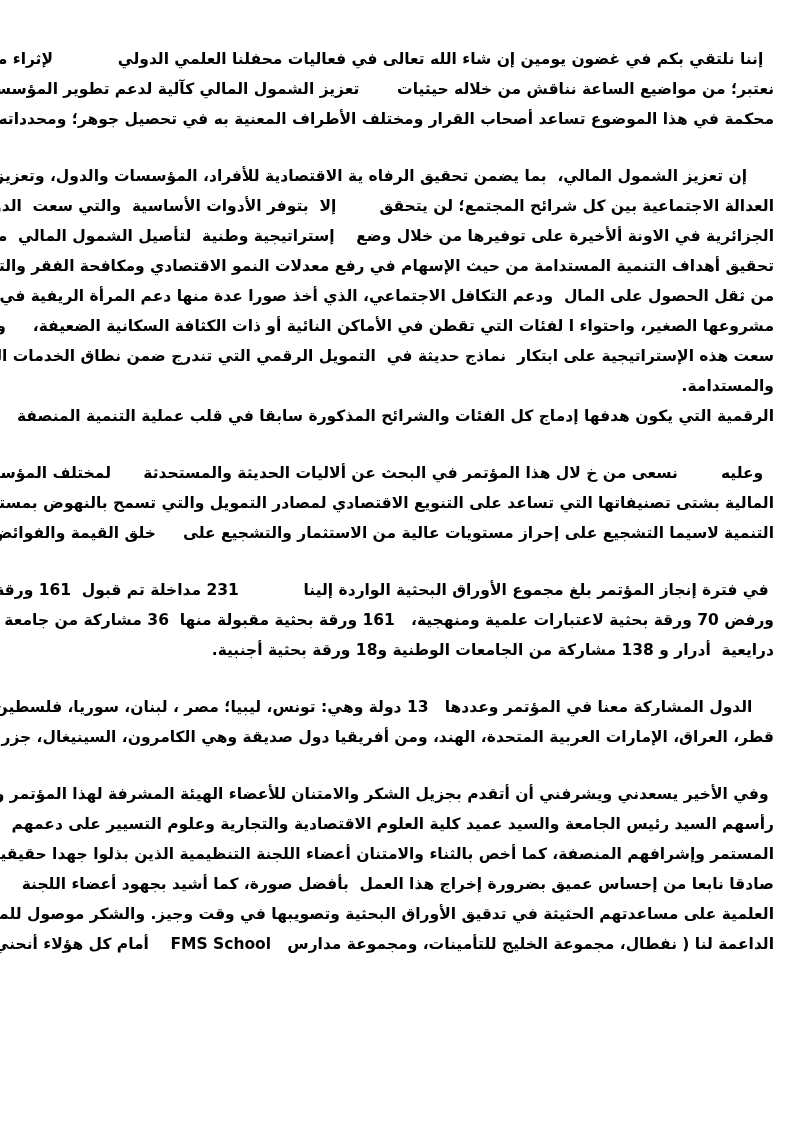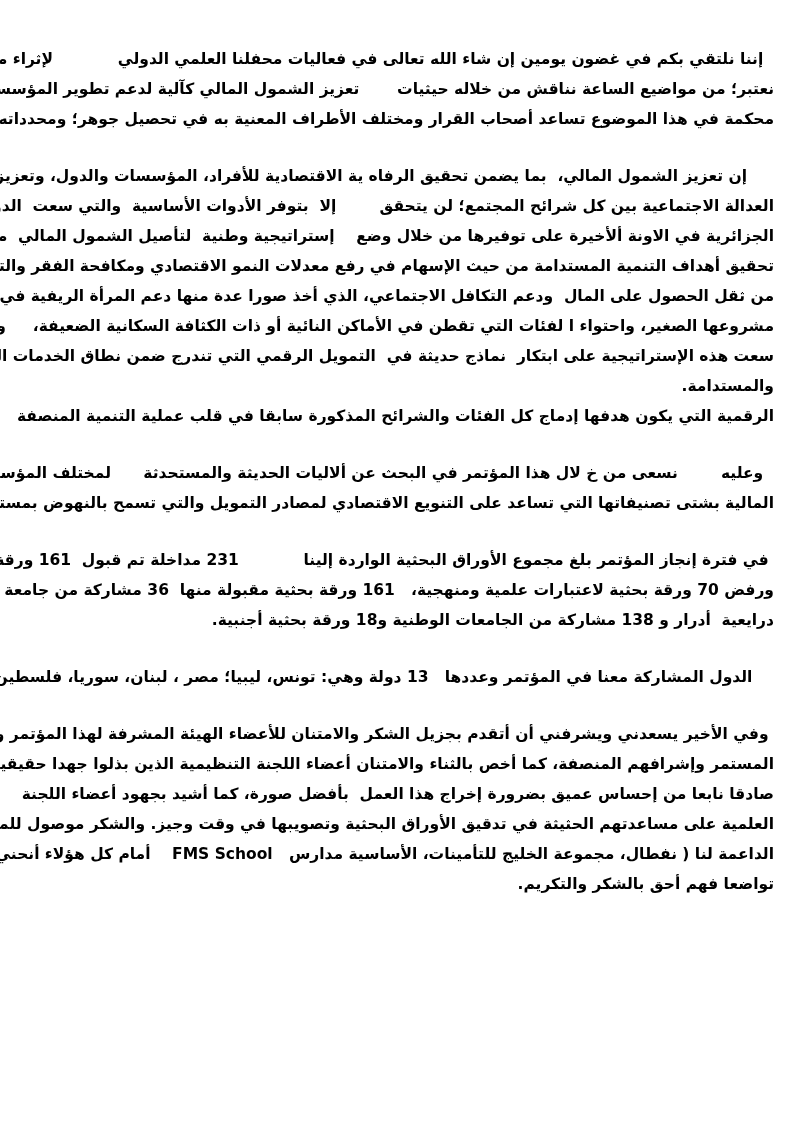--- a/index.html
+++ b/index.html
@@ -53,31 +53,33 @@
         <div class="line">تحقيق أهداف التنمية المستدامة من حيث الإسهام في رفع معدلات النمو الاقتصادي ومكافحة الفقر والتقليل</div>
         <div class="line">من ثقل الحصول على المال  ودعم التكافل الاجتماعي، الذي أخذ صورا عدة منها دعم المرأة الريفية في تحقيق</div>
         <div class="line">مشروعها الصغير، واحتواء ا لفئات التي تقطن في الأماكن النائية أو ذات الكثافة السكانية الضعيفة،     ولذلك</div>
         <div class="line">سعت هذه الإستراتيجية على ابتكار  نماذج حديثة في  التمويل الرقمي التي تندرج ضمن نطاق الخدمات المالية</div>
         <div class="line">والمستدامة.</div>
         <div class="line">الرقمية التي يكون هدفها إدماج كل الفئات والشرائح المذكورة سابقا في قلب عملية التنمية المنصفة</div>
       </div>
       <div class="para">
         <div class="line">  وعليه        نسعى من خ لال هذا المؤتمر في البحث عن ألاليات الحديثة والمستحدثة      لمختلف المؤسسات</div>
         <div class="line">المالية بشتى تصنيفاتها التي تساعد على التنويع الاقتصادي لمصادر التمويل والتي تسمح بالنهوض بمستويات</div>
+        <div class="line">التنمية لاسيما التشجيع على إحراز مستويات عالية من الاستثمار والتشجيع على     خلق القيمة والفوائض</div>
       </div>
       <div class="para">
         <div class="line"> في فترة إنجاز المؤتمر بلغ مجموع الأوراق البحثية الواردة إلينا            231 مداخلة تم قبول  161 ورقة بحثية</div>
         <div class="line">ورفض 70 ورقة بحثية لاعتبارات علمية ومنهجية،   161 ورقة بحثية مقبولة منها  36 مشاركة من جامعة أحمد</div>
         <div class="line">درايعية  أدرار و 138 مشاركة من الجامعات الوطنية و18 ورقة بحثية أجنبية.</div>
       </div>
       <div class="para">
         <div class="line">    الدول المشاركة معنا في المؤتمر وعددها   13 دولة وهي: تونس، ليبيا؛ مصر ، لبنان، سوريا، فلسطين،</div>
+        <div class="line">قطر، العراق، الإمارات العربية المتحدة، الهند، ومن أفريقيا دول صديقة وهي الكامرون، السينيغال، جزر</div>
       </div>
       <div class="para">
         <div class="line"> وفي الأخير يسعدني ويشرفني أن أتقدم بجزيل الشكر والامتنان للأعضاء الهيئة المشرفة لهذا المؤتمر وعلى</div>
+        <div class="line">رأسهم السيد رئيس الجامعة والسيد عميد كلية العلوم الاقتصادية والتجارية وعلوم التسيير على دعمهم</div>
         <div class="line">المستمر وإشرافهم المنصفة، كما أخص بالثناء والامتنان أعضاء اللجنة التنظيمية الذين بذلوا جهدا حقيقيا</div>
         <div class="line">صادقا نابعا من إحساس عميق بضرورة إخراج هذا العمل  بأفضل صورة، كما أشيد بجهود أعضاء اللجنة</div>
         <div class="line">العلمية على مساعدتهم الحثيثة في تدقيق الأوراق البحثية وتصويبها في وقت وجيز. والشكر موصول للمؤسسات</div>
-        <div class="line">الداعمة لنا ( نفطال، مجموعة الخليج للتأمينات، الأساسية مدارس   FMS School    أمام كل هؤلاء أنحني</div>
-        <div class="line">تواضعا فهم أحق بالشكر والتكريم.</div>
+        <div class="line">الداعمة لنا ( نفطال، مجموعة الخليج للتأمينات، ومجموعة مدارس   FMS School    أمام كل هؤلاء أنحني</div>
       </div>
     </div>
 </div>
 
 </body></html>

